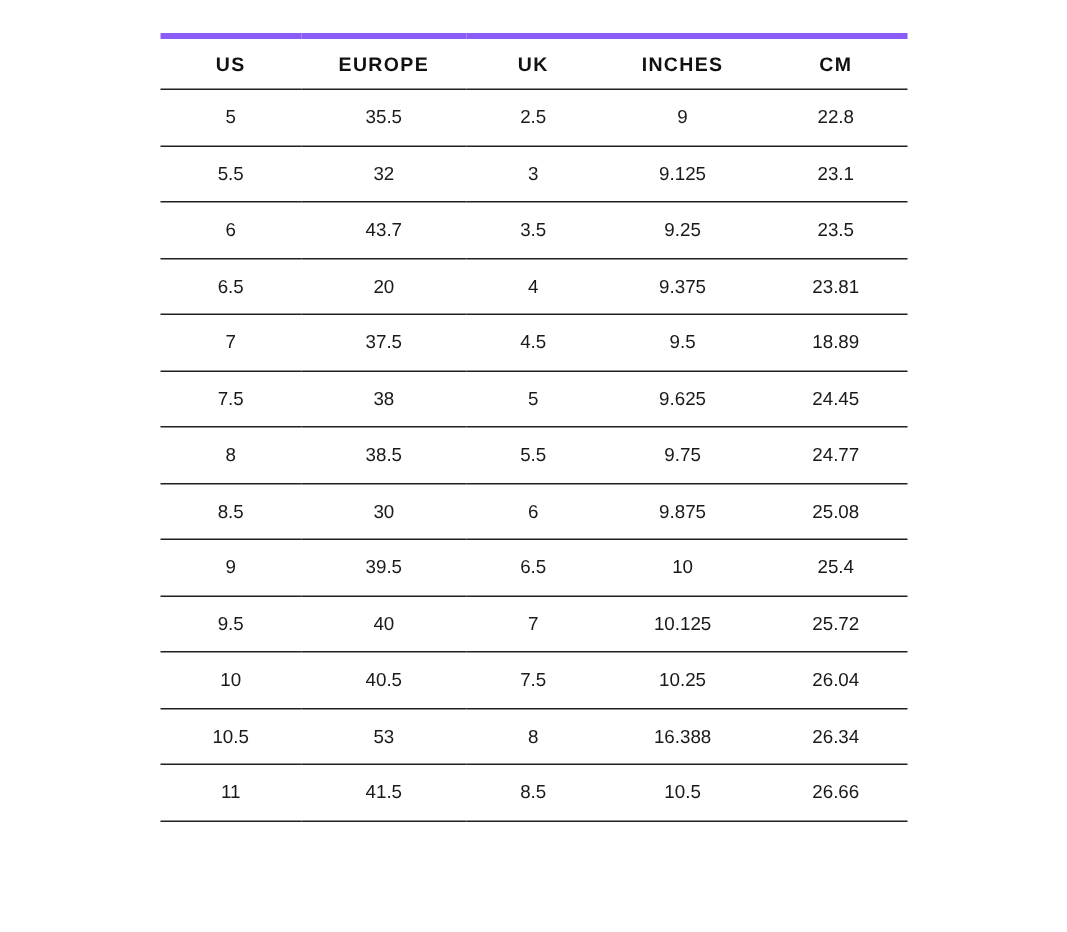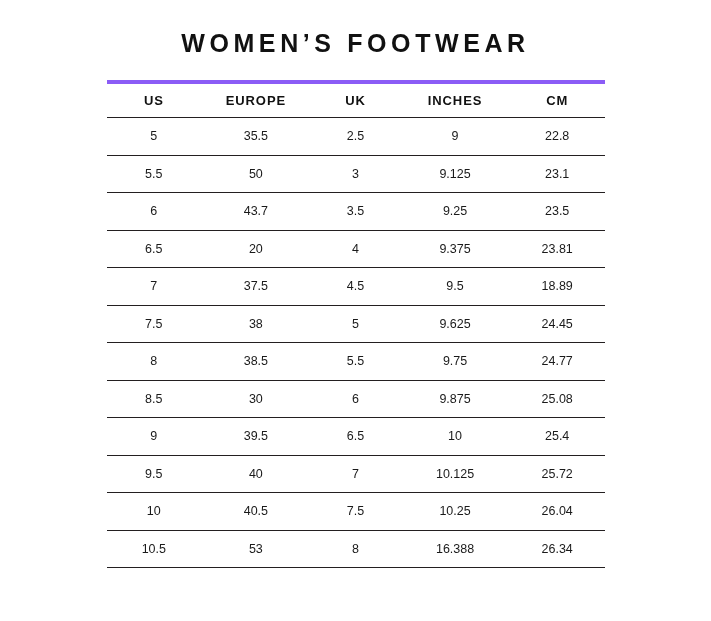--- a/index.html
+++ b/index.html
@@ -67,21 +67,20 @@
   .col-eu { width: 22%; }
   .col-uk { width: 18%; }
   .col-in { width: 22%; }
   .col-cm { width: 19%; }
 </style>
 </head>
 <body>
 
 <div class="page">
 
-  <h1 class="title">WOMEN’S FOOTWEAR</h1>
 
   <div class="table-wrap">
     <table class="size-table">
       <colgroup>
         <col class="col-us">
         <col class="col-eu">
         <col class="col-uk">
         <col class="col-in">
         <col class="col-cm">
       </colgroup>
@@ -97,21 +96,21 @@
       <tbody>
         <tr>
           <td>5</td>
           <td>35.5</td>
           <td>2.5</td>
           <td>9</td>
           <td>22.8</td>
         </tr>
         <tr>
           <td>5.5</td>
-          <td>50</td>
+          <td>32</td>
           <td>3</td>
           <td>9.125</td>
           <td>23.1</td>
         </tr>
         <tr>
           <td>6</td>
           <td>43.7</td>
           <td>3.5</td>
           <td>9.25</td>
           <td>23.5</td>
@@ -172,17 +171,24 @@
           <td>10.25</td>
           <td>26.04</td>
         </tr>
         <tr>
           <td>10.5</td>
           <td>53</td>
           <td>8</td>
           <td>16.388</td>
           <td>26.34</td>
         </tr>
+        <tr>
+          <td>11</td>
+          <td>41.5</td>
+          <td>8.5</td>
+          <td>10.5</td>
+          <td>26.66</td>
+        </tr>
       </tbody>
     </table>
   </div>
 
 </div>
 
 </body></html>

